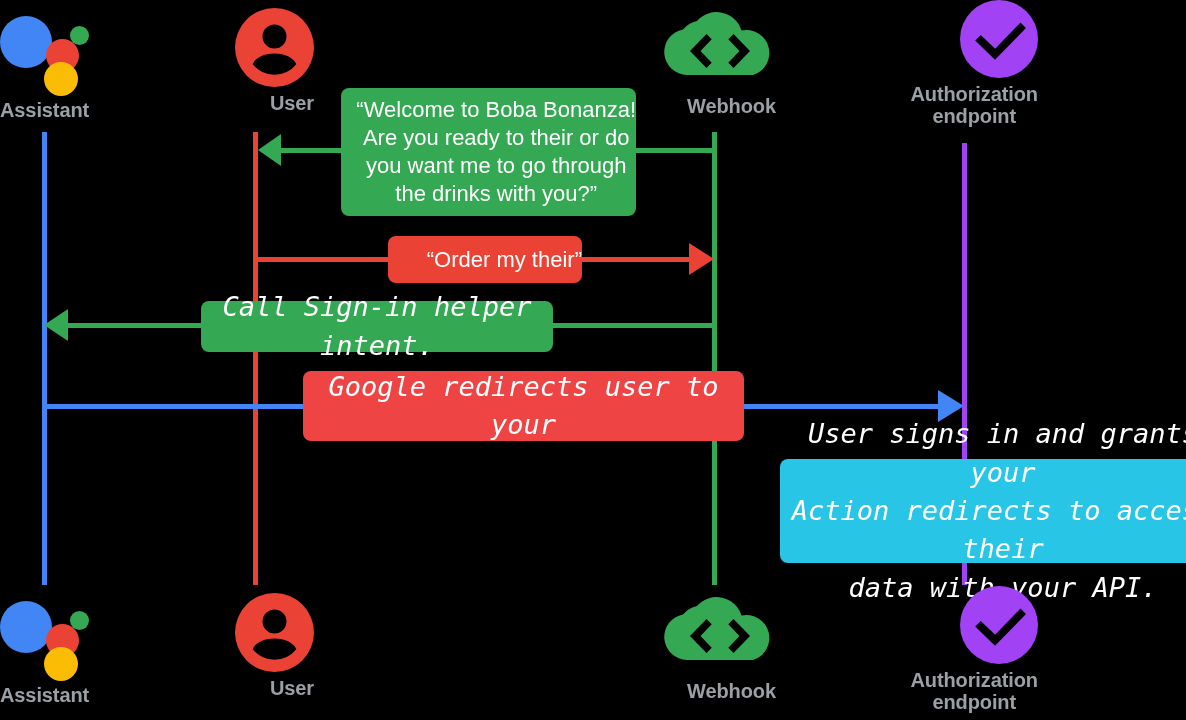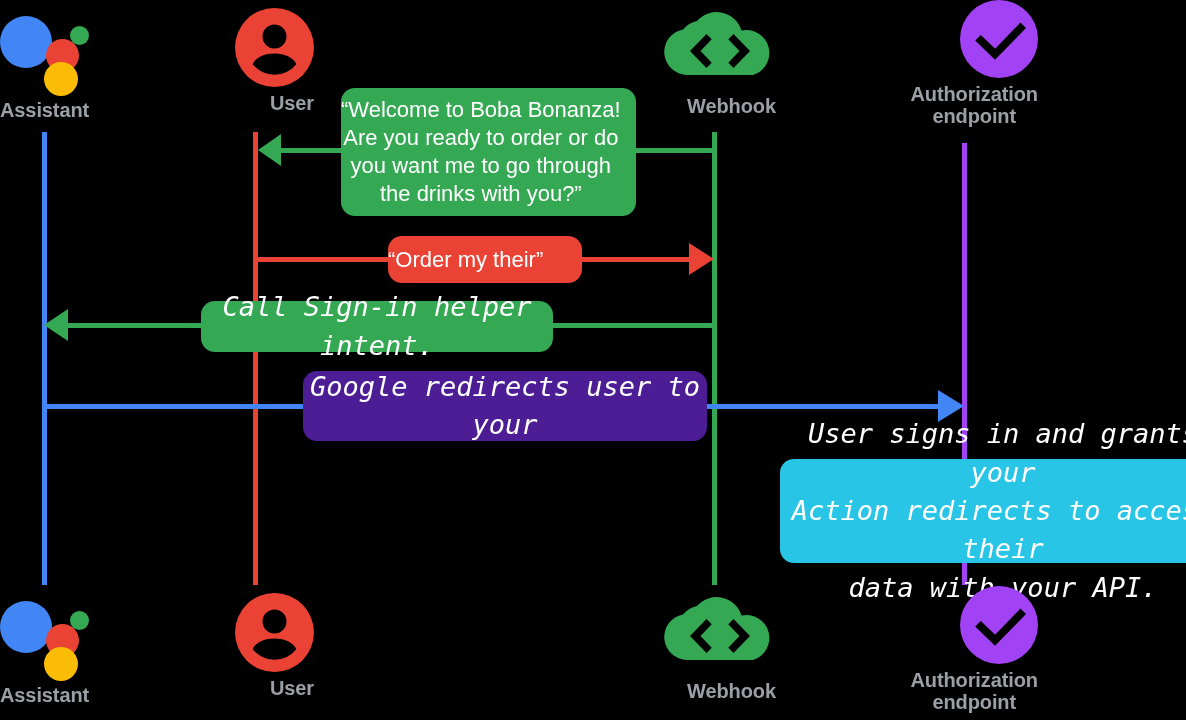--- a/index.html
+++ b/index.html
@@ -39,22 +39,22 @@
   .ico-auth { width:78px; height:78px; }
 
   
   .hline { position:absolute; height:5px; }
   .arrowhead { position:absolute; width:0; height:0; }
   .arrow-left  { border-top:16px solid transparent; border-bottom:16px solid transparent; }
   .arrow-right { border-top:16px solid transparent; border-bottom:16px solid transparent; }
 
   
   .bubble {
-    position:absolute; border-radius:14px; color:#fff; text-align:center;
-    display:flex; align-items:center; justify-content:flex-start;
+    position:absolute; border-radius:8px; color:#fff; text-align:center;
+    display:flex; align-items:center; justify-content:flex-end;
   }
   .bubble-sans { font-size:22px; line-height:1.27; font-weight:400; }
   .bubble-mono {
     font-family:"DejaVu Sans Mono", monospace; font-style:italic;
     font-size:27px; line-height:1.42;
   }
 </style>
 </head>
 <body>
 
@@ -73,35 +73,35 @@
 
   <div class="hline" style="left:64px; top:323px; width:652px; background:#34A853;"></div>
   <div class="arrowhead arrow-left" style="left:44px; top:309px; border-right:24px solid #34A853;"></div>
 
   <div class="hline" style="left:42px; top:404px; width:898px; background:#4285F4;"></div>
   <div class="arrowhead arrow-right" style="left:938px; top:390px; border-left:26px solid #4285F4;"></div>
 
   <div class="bubble bubble-sans" style="left:341px; top:88px; width:295px; height:128px; background:#34A853;">
     <div>
       <div>“Welcome to Boba Bonanza!</div>
-      <div>Are you ready to order or do</div>
+      <div>Are you ready to their or do</div>
       <div>you want me to go through</div>
       <div>the drinks with you?”</div>
     </div>
   </div>
 
   <div class="bubble bubble-sans" style="left:388px; top:236px; width:194px; height:47px; background:#EA4335;">
     <div>“Order my their”</div>
   </div>
 
   <div class="bubble bubble-mono" style="left:201px; top:301px; width:352px; height:51px; background:#34A853;">
     <div>Call Sign-in helper intent.</div>
   </div>
 
-  <div class="bubble bubble-mono" style="left:303px; top:371px; width:404px; height:70px; background:#4c1d95;">
+  <div class="bubble bubble-mono" style="left:303px; top:371px; width:441px; height:70px; background:#ef4444;">
     <div>
       <div>Google redirects user to your</div>
     </div>
   </div>
 
   <div class="bubble bubble-mono" style="left:780px; top:459px; width:446px; height:104px; background:#29C5E6;">
     <div>
       <div>User signs in and grants your</div>
       <div>Action redirects to access their</div>
       <div>data with your API.</div>

